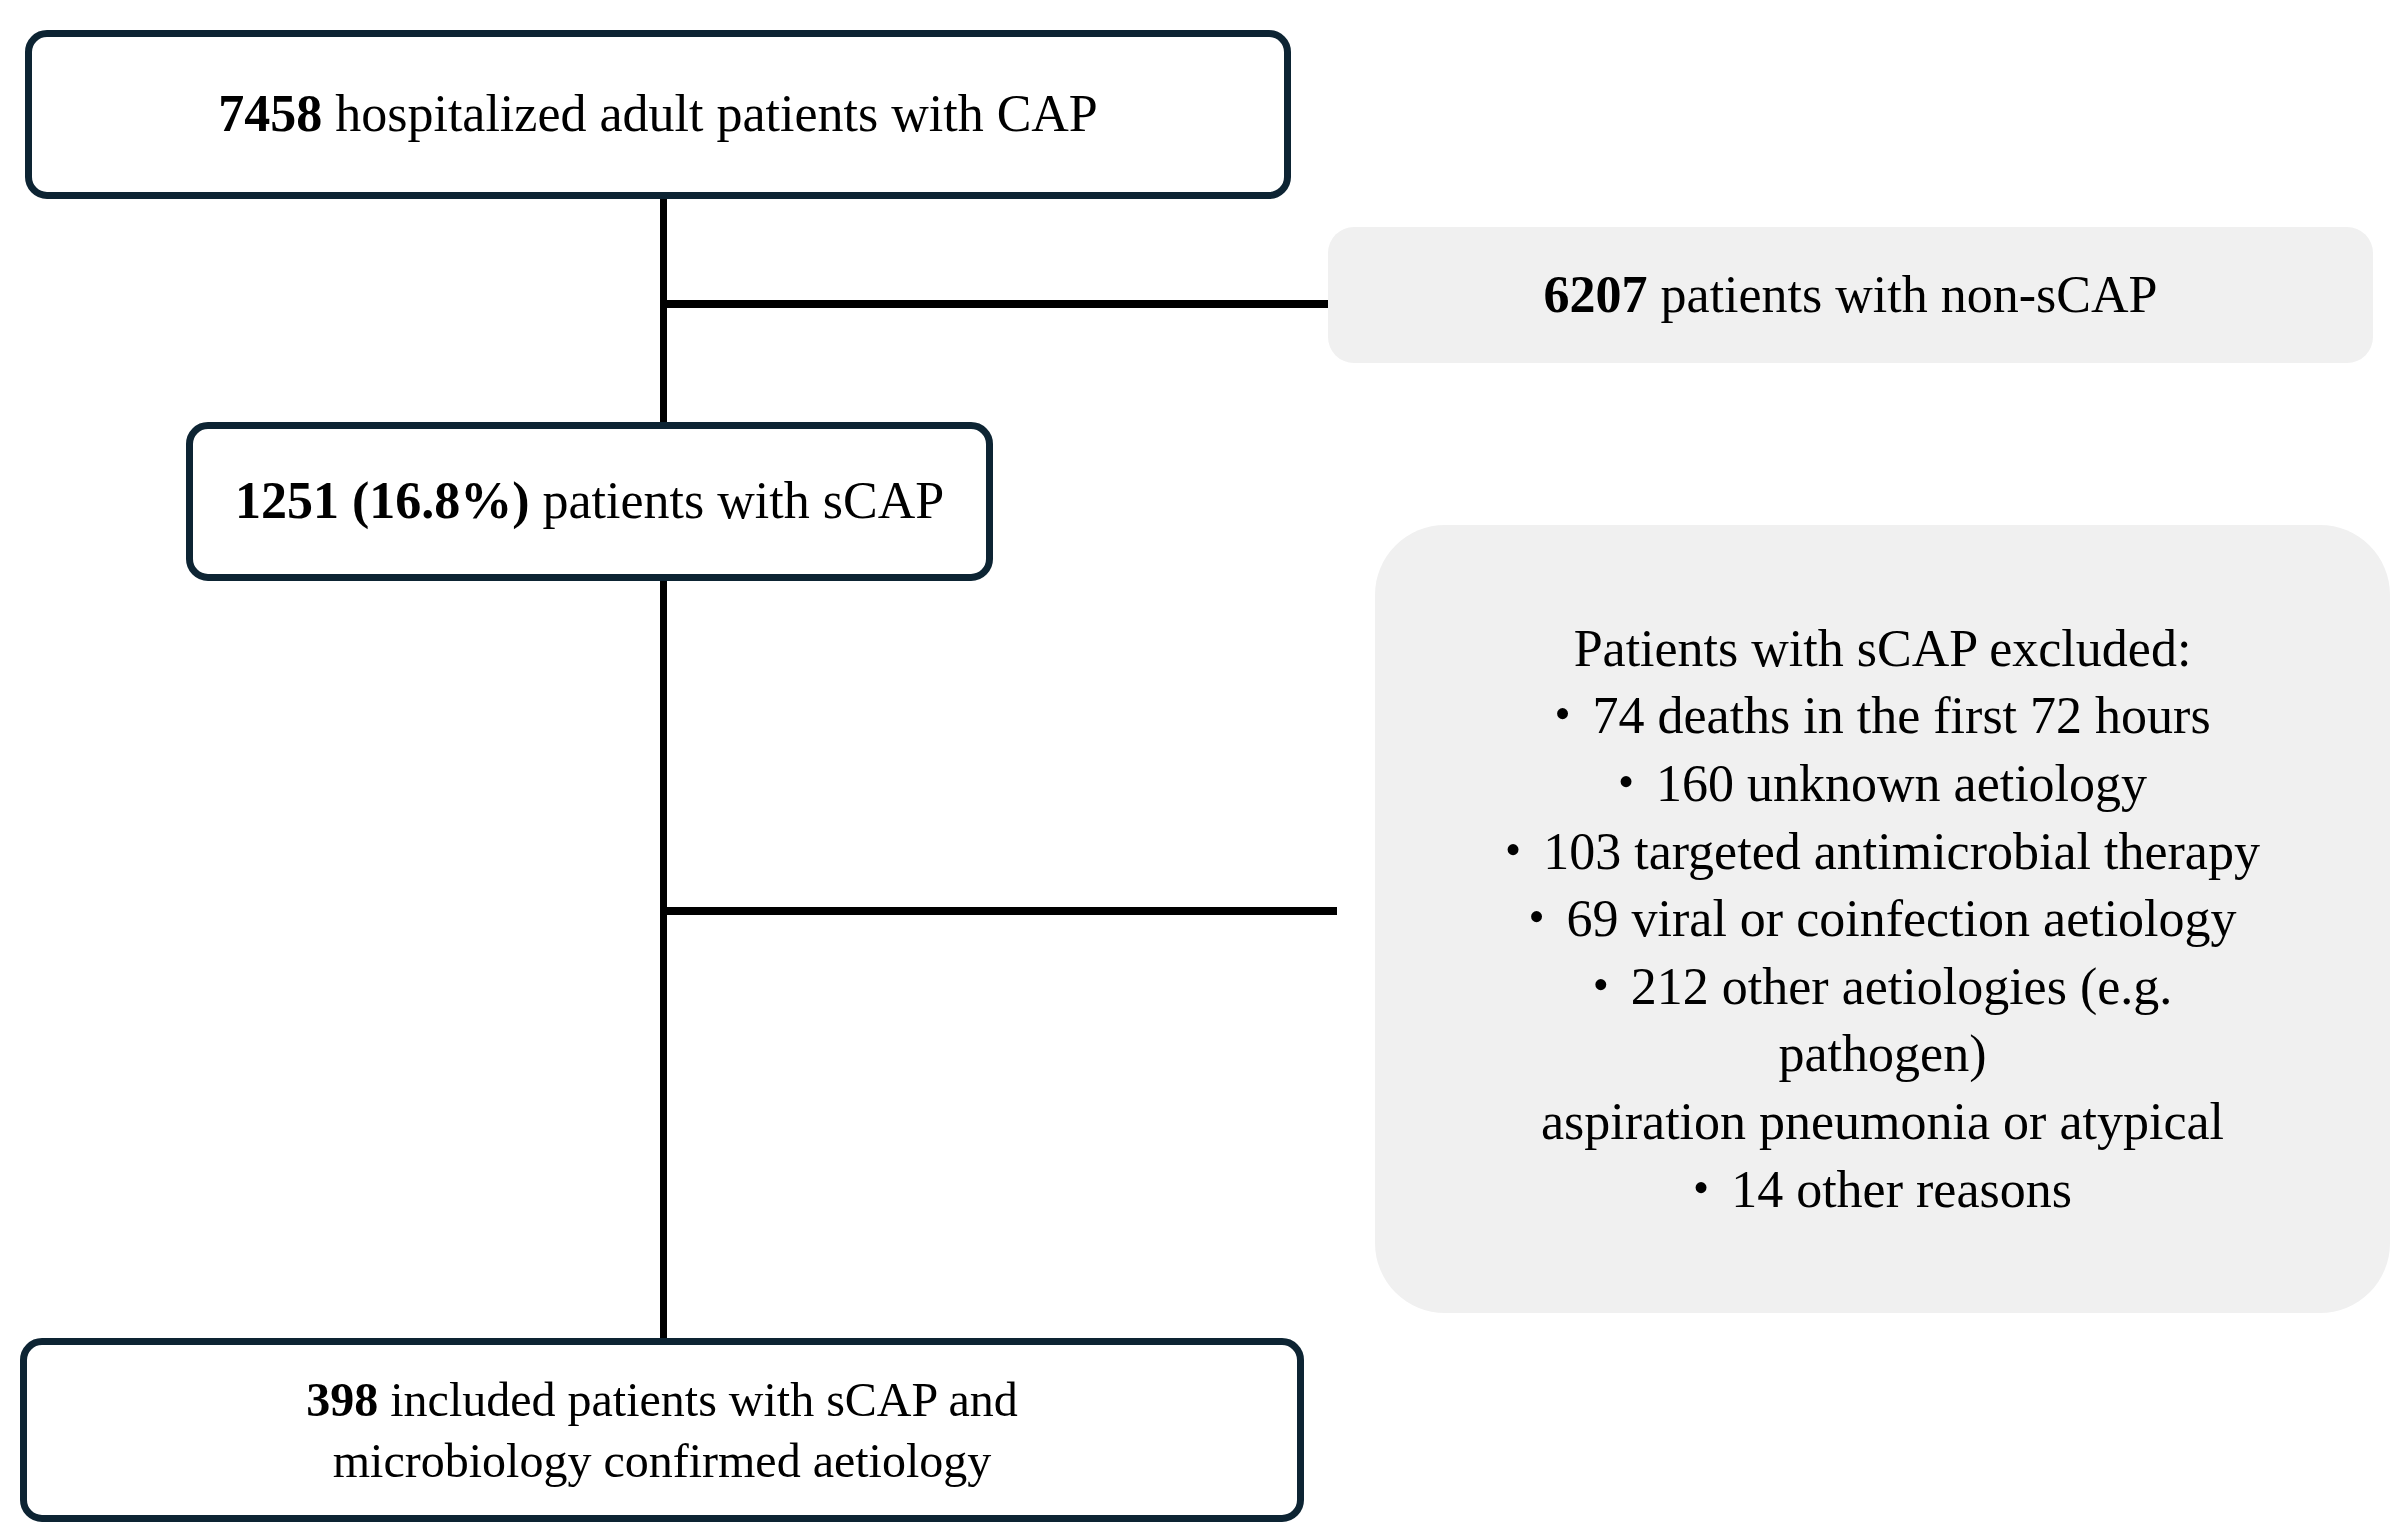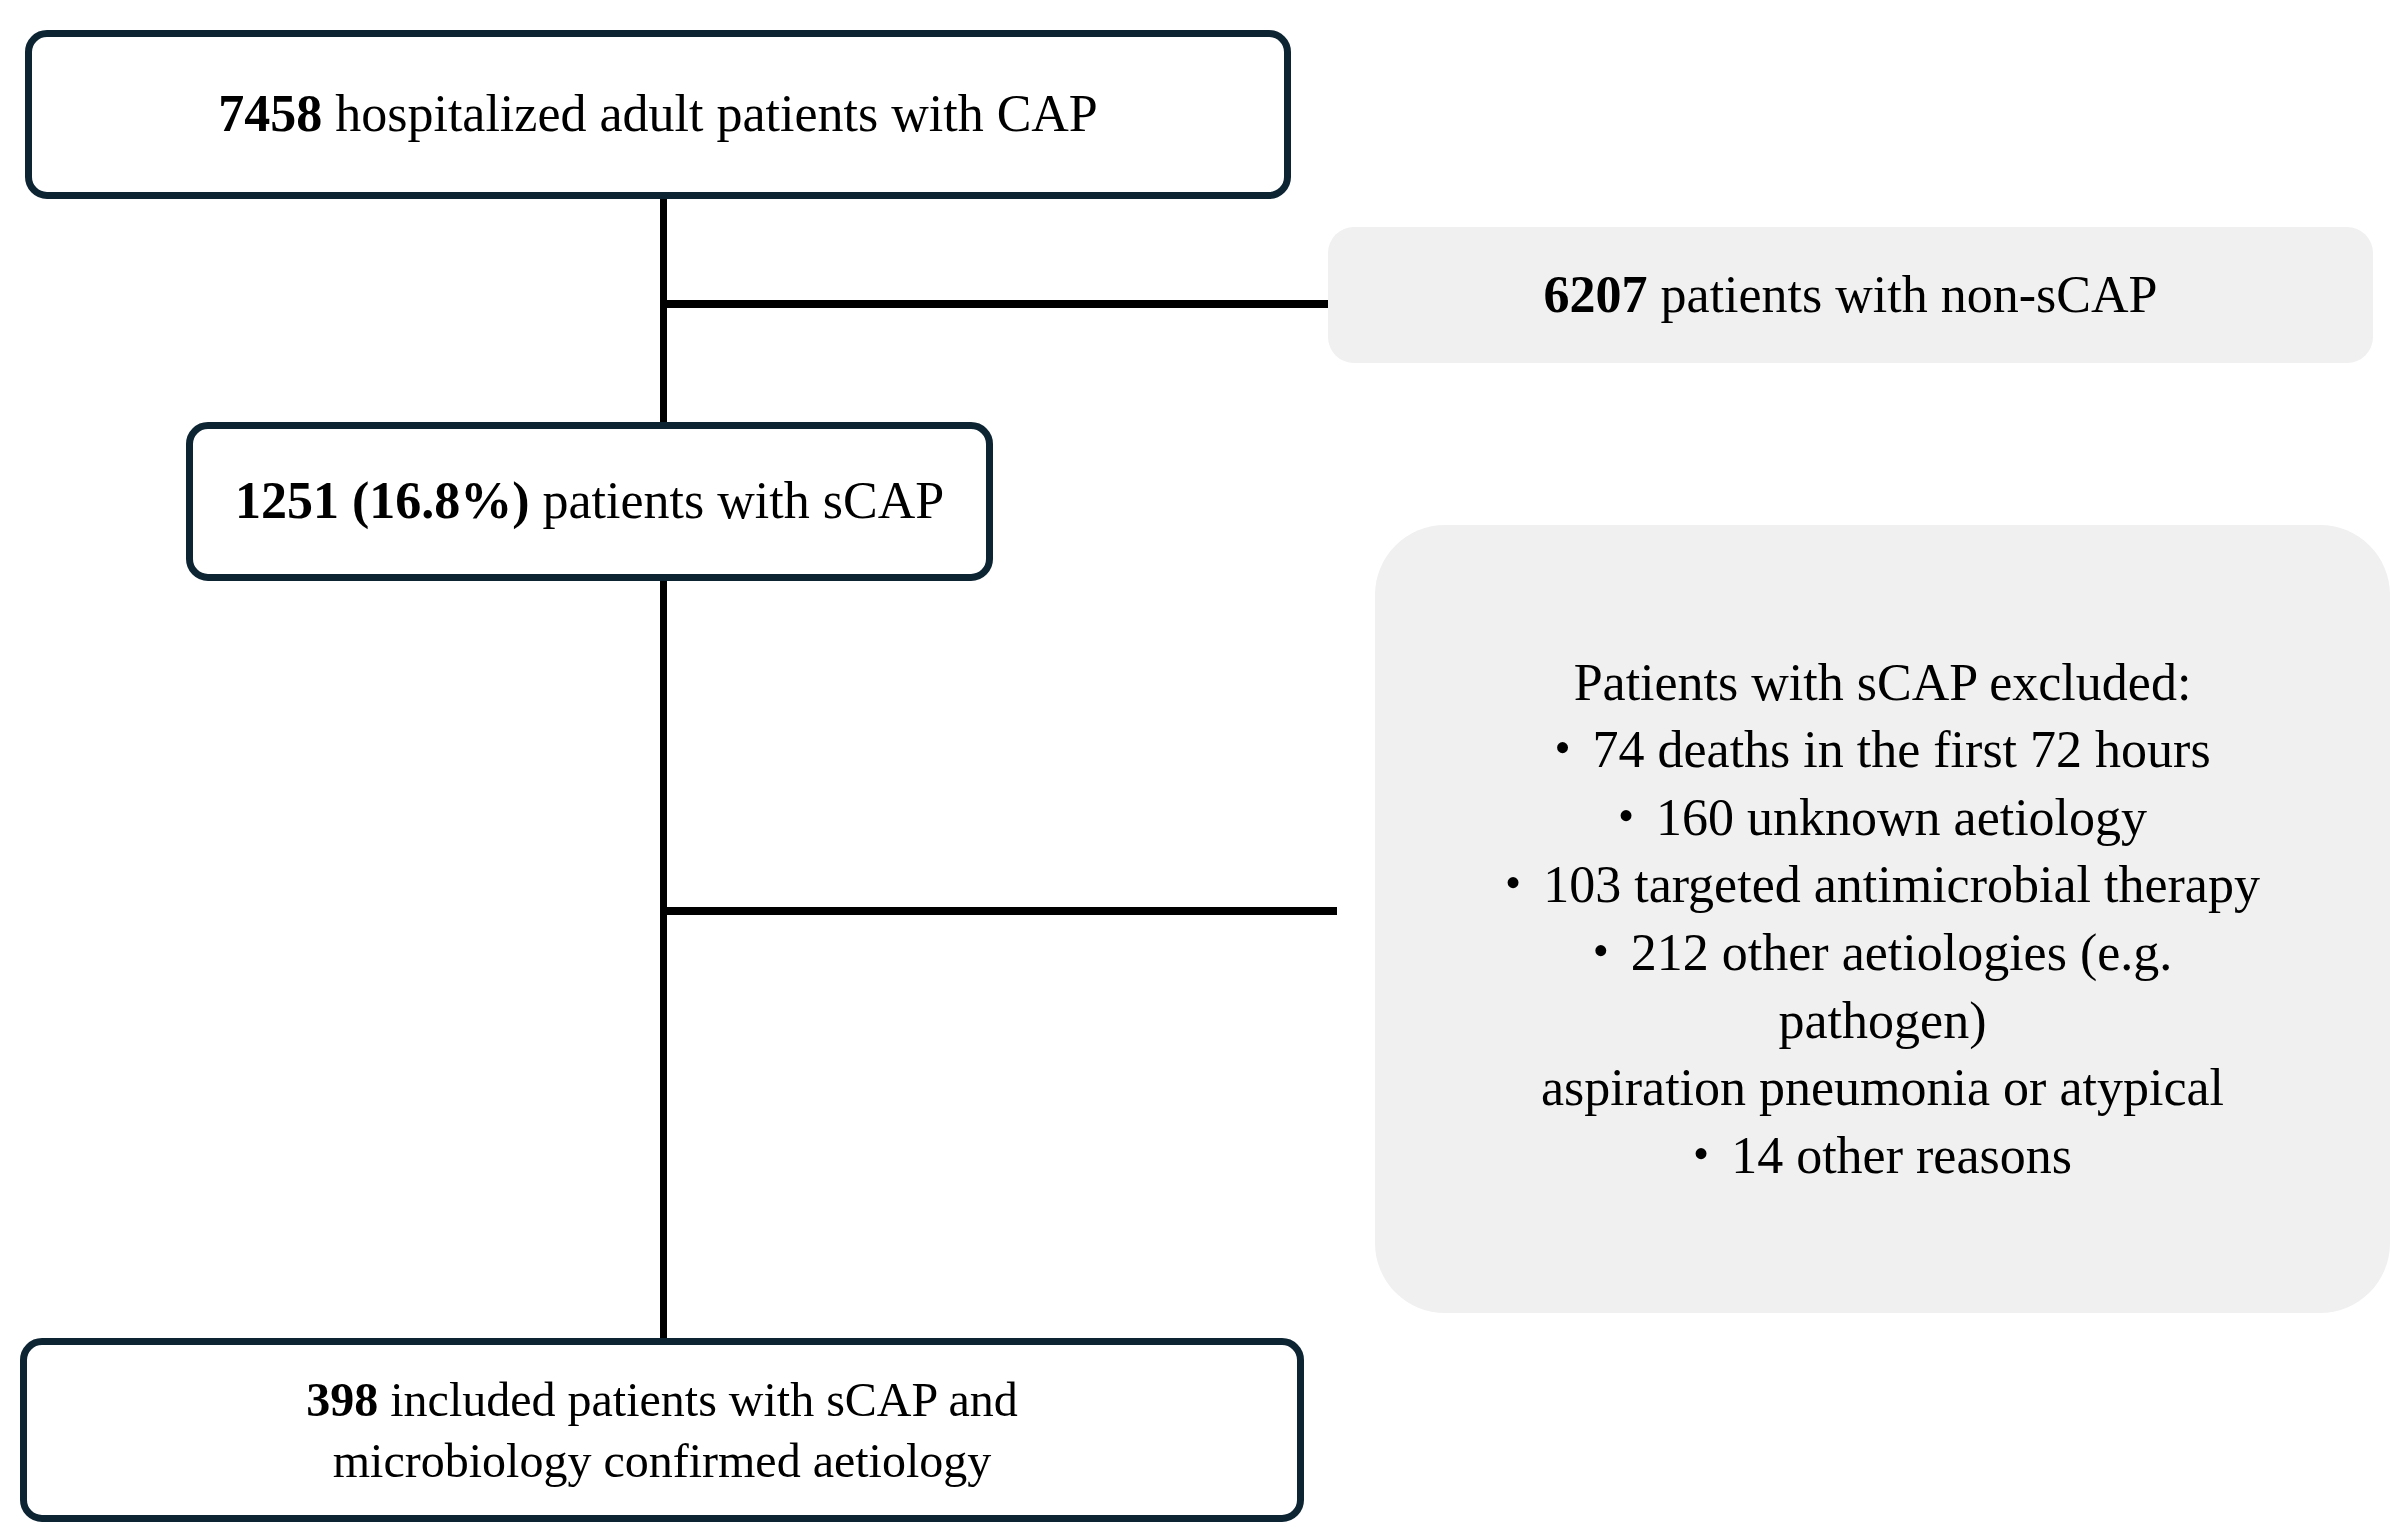--- a/index.html
+++ b/index.html
@@ -146,20 +146,23 @@
       </span>
 
       <span class="note-item">
         <span class="bullet-glyph">•</span><span class="bullet-gap"></span><span>160 unknown aetiology</span>
       </span>
 
       <span class="note-item">
         <span class="bullet-glyph">•</span><span class="bullet-gap"></span><span>103 targeted antimicrobial therapy</span>
       </span>
 
+      <span class="note-item">
+        <span class="bullet-glyph">•</span><span class="bullet-gap"></span><span>69 viral or coinfection aetiology</span>
+      </span>
 
       <span class="note-item">
         <span class="bullet-glyph">•</span><span class="bullet-gap"></span><span>212 other aetiologies (e.g.</span>
       </span>
       <span class="note-item">pathogen)</span>
       <span class="note-item">aspiration pneumonia or atypical</span>
 
       <span class="note-item">
         <span class="bullet-glyph">•</span><span class="bullet-gap"></span><span>14 other reasons</span>
       </span>

